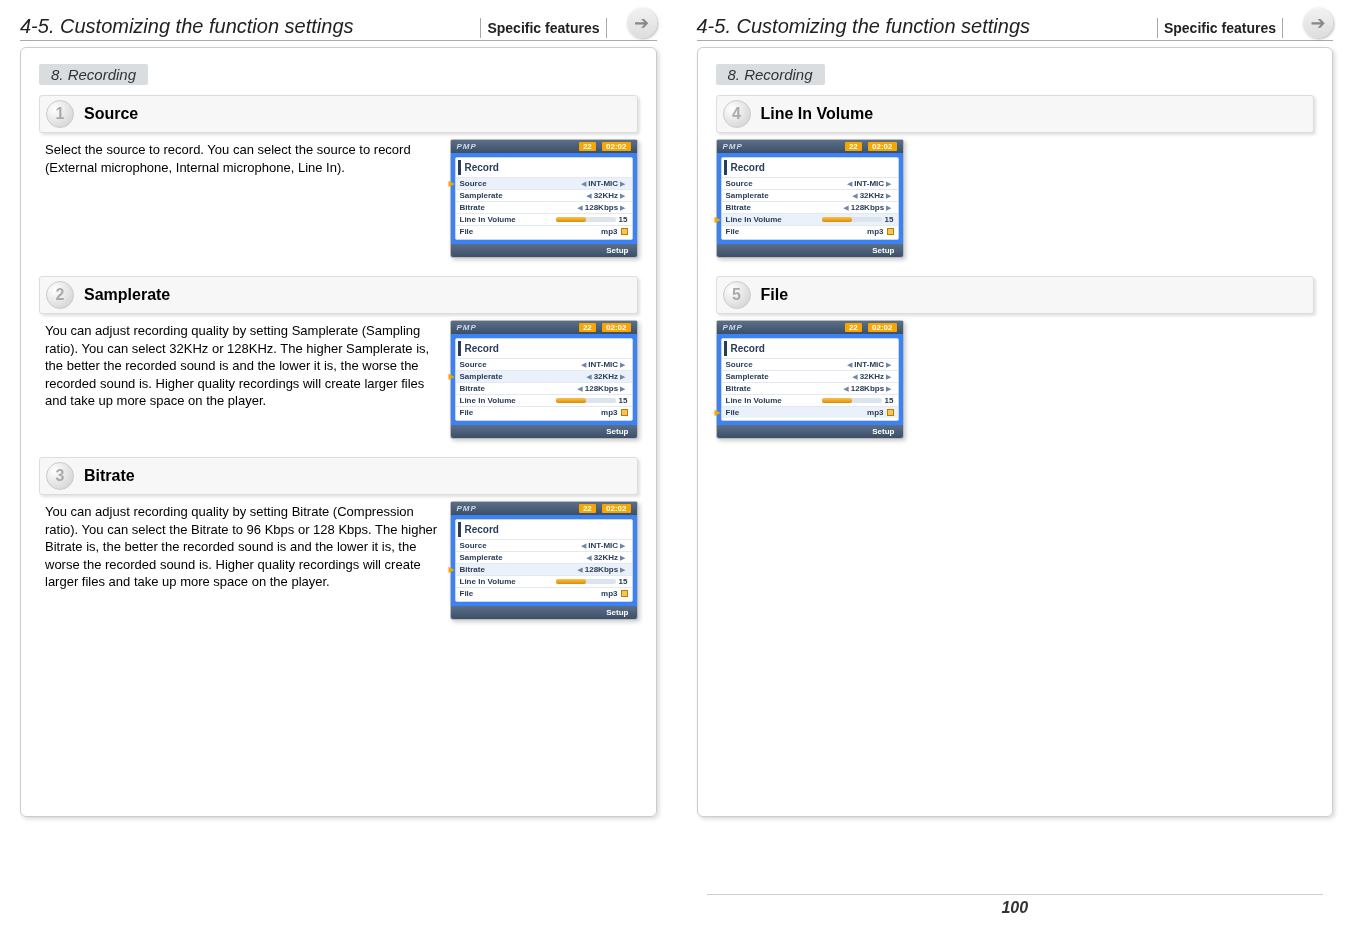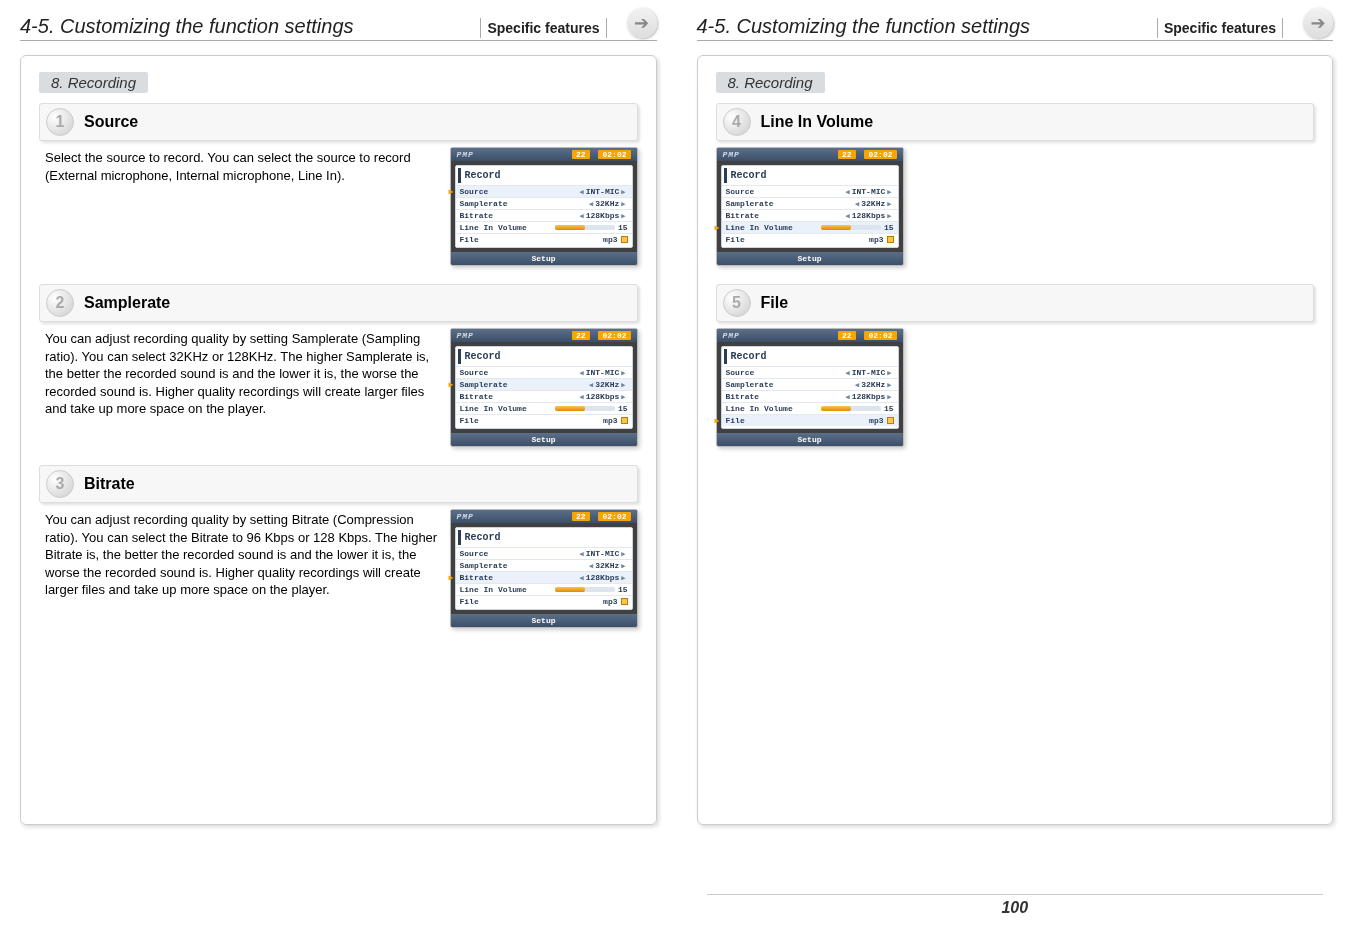--- a/index.html
+++ b/index.html
@@ -16,21 +16,21 @@
     height: 100%;
     position: relative;
     padding: 0 20px;
   }
   .page-header {
     display: flex;
     align-items: flex-end;
     gap: 20px;
     border-bottom: 1px solid #aaa;
     padding: 8px 0 2px 0;
-    margin-bottom: 14px;
+    margin-bottom: 6px;
     justify-content: flex-end;
   }
   .page-header .title {
     font-size: 20px;
     font-style: italic;
     color: #222;
     flex: 1;
   }
   .page-header .sub {
     font-size: 14px;
@@ -104,26 +104,25 @@
     font-weight: normal;
     line-height: 1.35;
     flex: 1;
     padding: 2px 0 0 6px;
   }
   
   .device {
     width: 188px;
     border: 1px solid #bbb;
     border-radius: 3px;
-    background: #404040;
+    background: #3b82f6;
     font-size: 8px;
     box-shadow: 2px 2px 4px rgba(0,0,0,.2);
     position: relative;
     flex-shrink: 0;
-    font-family: Liberation Mono, monospace;
   }
   .device-top {
     background: linear-gradient(#5c6f88, #3c4f68);
     color: #fff;
     display: flex;
     justify-content: space-between;
     align-items: center;
     padding: 2px 6px;
     font-size: 8px;
     font-weight: bold;
@@ -195,21 +194,21 @@
   }
   .row .tinybox {
     display:inline-block;
     width:7px;height:7px;
     background:#f8c452;
     border:1px solid #c07a00;
     margin-left:3px;
     vertical-align:middle;
   }
   .device-footer {
-    text-align: center;
+    text-align: right;
     color: #fff;
     background: linear-gradient(#5c6f88, #3c4f68);
     padding: 2px 8px;
     font-weight: bold;
     font-size: 8px;
     border-radius: 0 0 3px 3px;
   }
   .page-footer {
     position: absolute;
     bottom: 14px;

